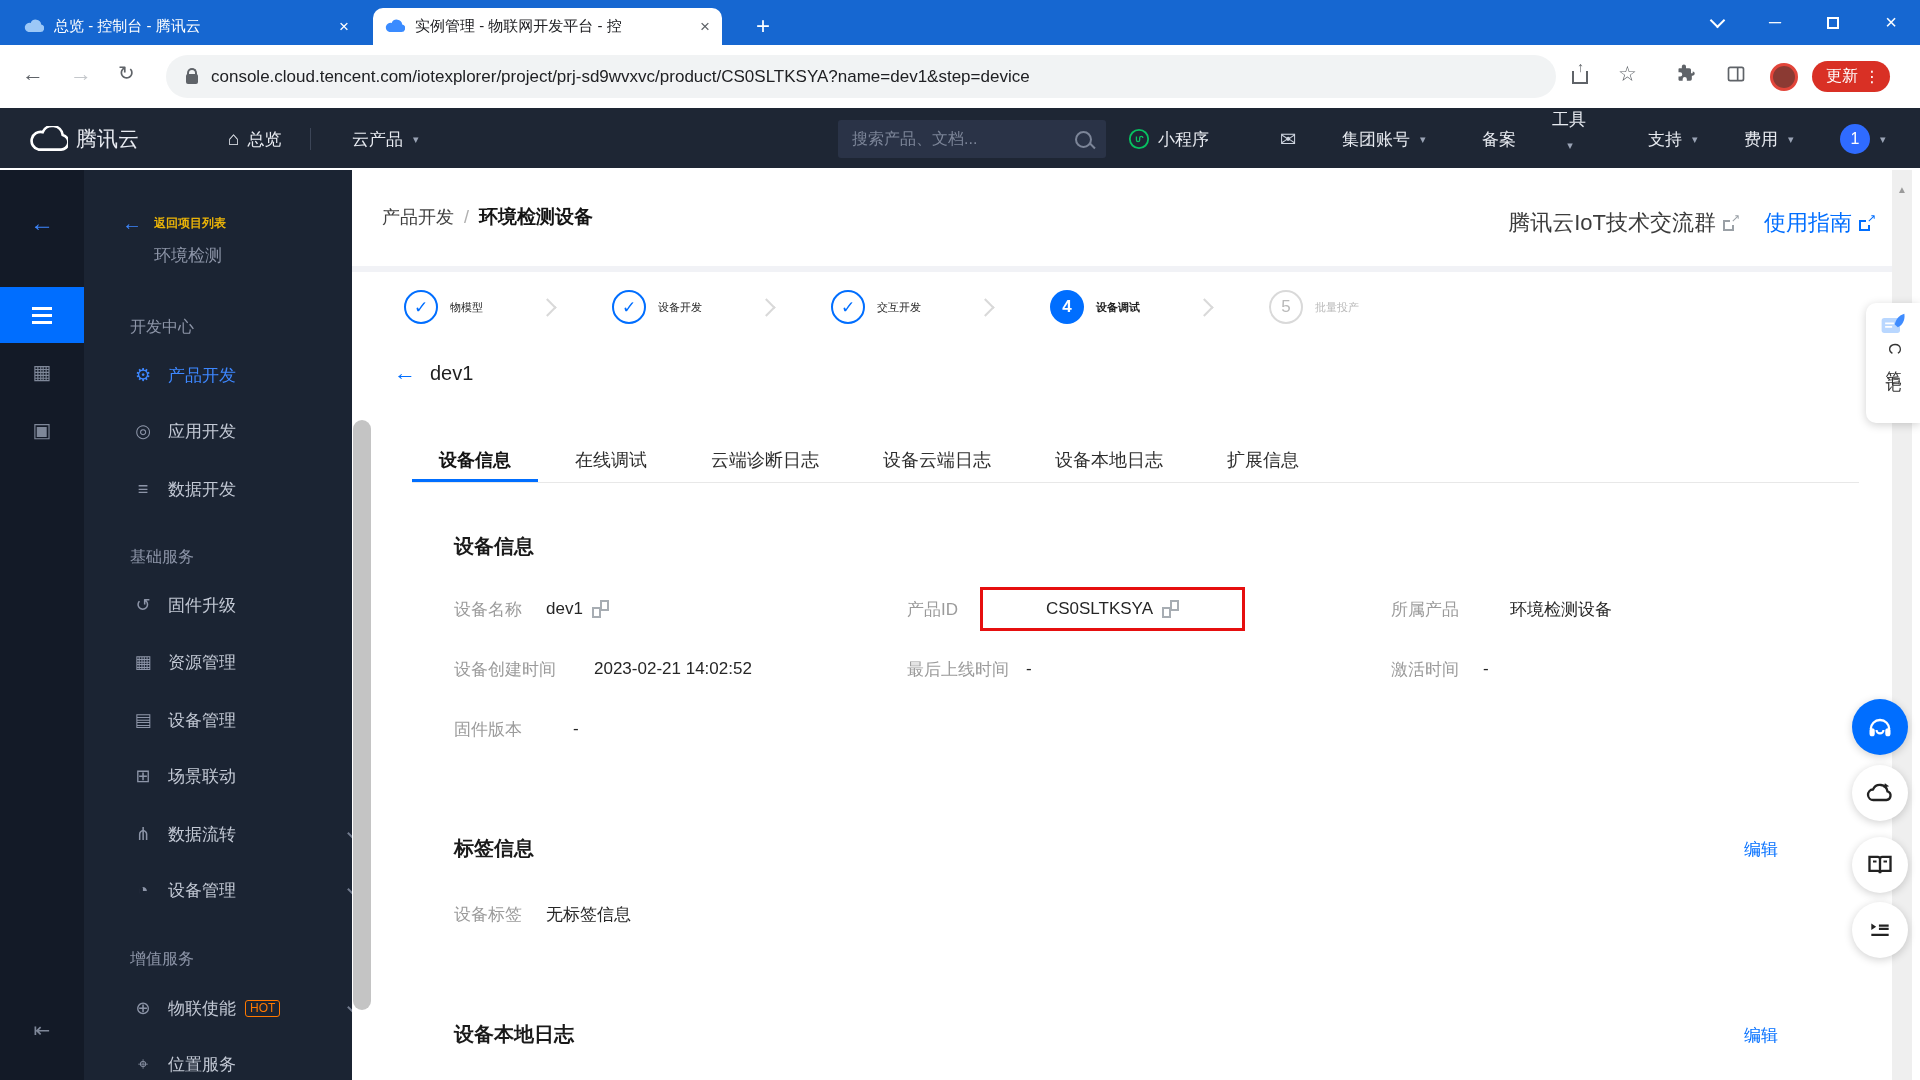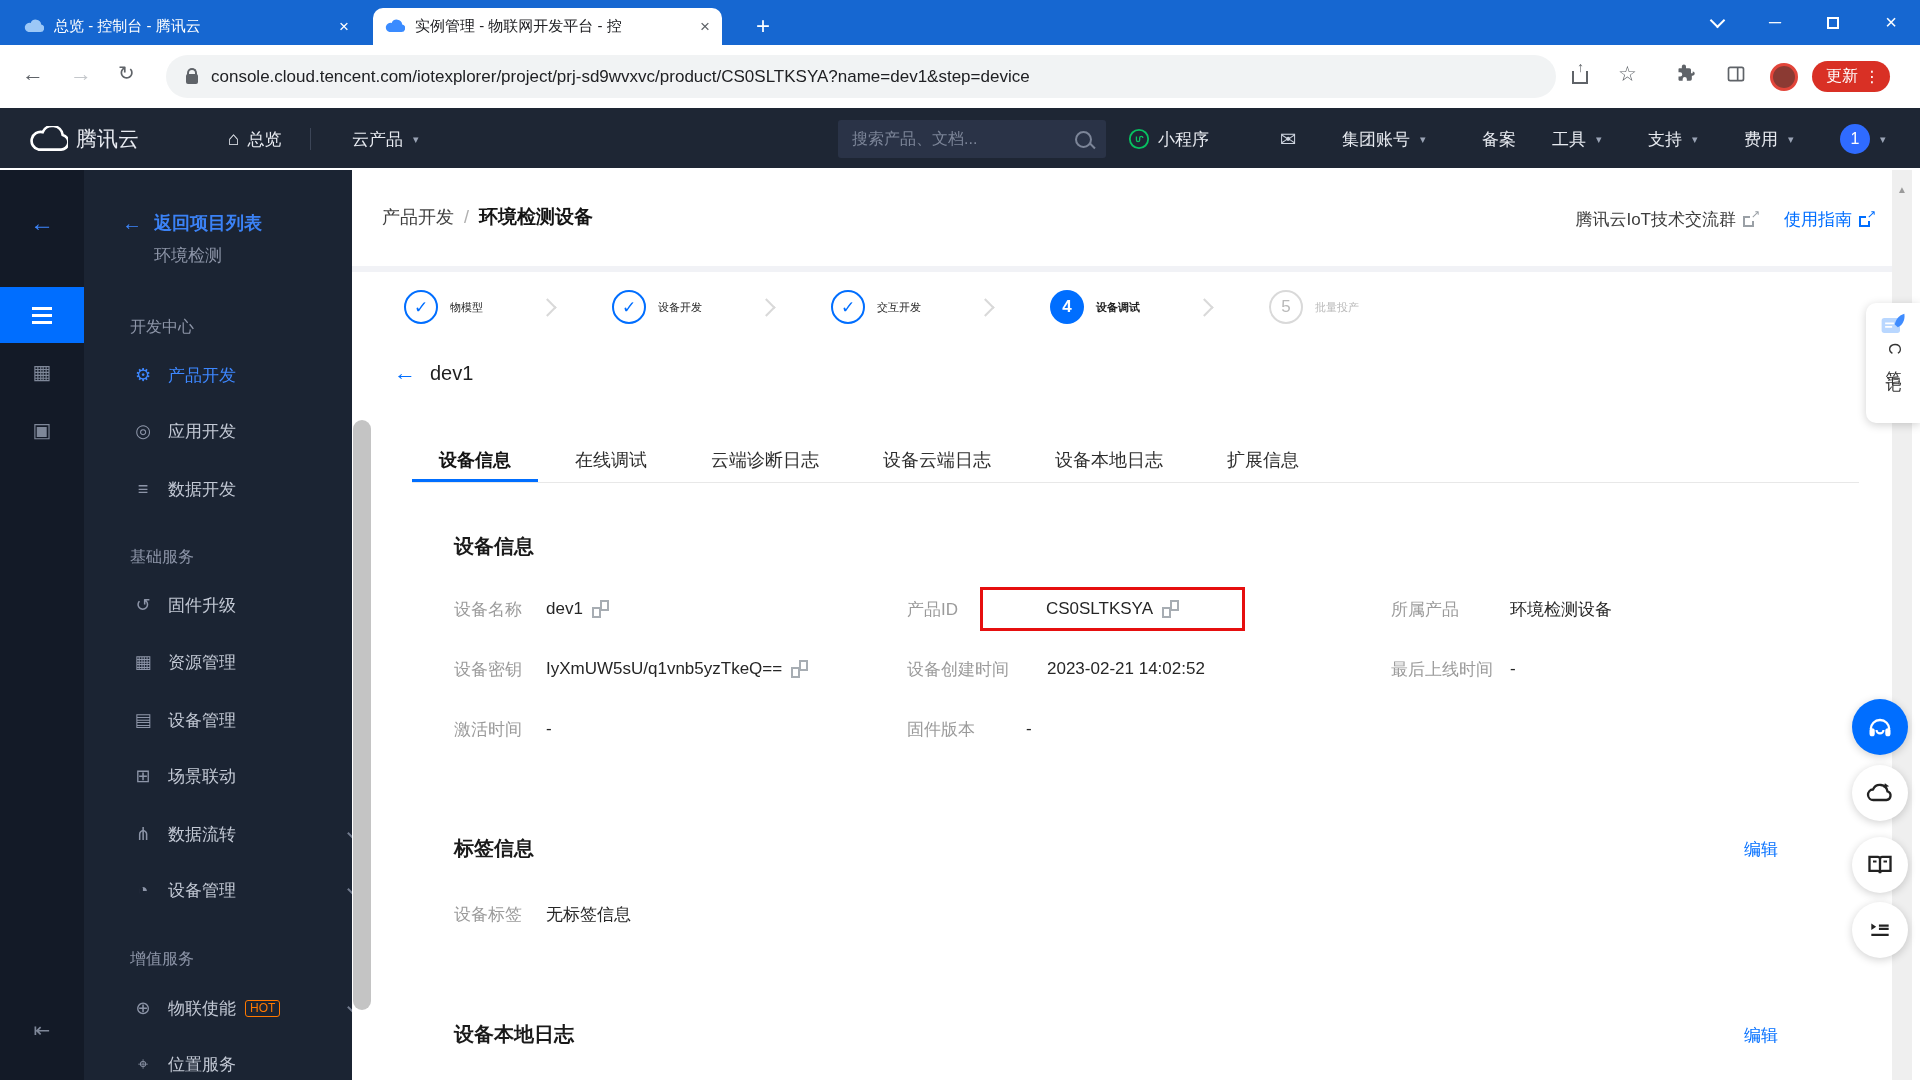--- a/index.html
+++ b/index.html
@@ -57,21 +57,21 @@
   .sb-item .sic{width:26px;text-align:center;color:#8d95a8;font-size:18px;flex:0 0 auto;}
   .sb-item .slab{margin-left:12px;}
   .sb-item.active,.sb-item.active .sic{color:#3d87ff;}
   .chev-s{width:7px;height:7px;border-right:2px solid #717a8d;border-bottom:2px solid #717a8d;transform:rotate(45deg);position:absolute;right:40px;top:8px;}
   .hotbadge{margin-left:9px;font-size:12px;color:#ff7800;border:1px solid #ff7800;border-radius:3px;padding:1px 4px;line-height:13px;}
 
   
   .main{position:absolute;left:352px;top:0;width:1568px;height:910px;background:#fff;}
   .crumbrow{position:absolute;left:30px;top:34px;font-size:18px;color:#404040;display:flex;align-items:center;gap:10px;}
   .crumbcur{font-size:19px;font-weight:bold;color:#141414;}
-  .hlinks{position:absolute;right:46px;top:38px;display:flex;align-items:center;gap:26px;font-size:17px;}
+  .hlinks{position:absolute;right:46px;top:38px;display:flex;align-items:center;gap:26px;font-size:22px;}
   .hl{display:flex;align-items:center;gap:7px;}
   .ext{position:relative;width:15px;height:15px;display:inline-block;}
   .ext::before{content:"";position:absolute;left:0;bottom:0;width:11px;height:11px;border:2px solid currentColor;box-sizing:border-box;}
   .ext::after{content:"↗";position:absolute;right:-2px;top:-4px;font-size:11px;background:#fff;padding-left:1px;}
   .band{position:absolute;left:0;top:96px;width:1540px;height:6px;background:#f1f2f6;}
 
   .steps{position:absolute;left:52px;top:114px;height:46px;display:flex;align-items:center;}
   .step{display:flex;align-items:center;gap:12px;}
   .scircle{width:34px;height:34px;border-radius:50%;box-sizing:border-box;display:flex;align-items:center;justify-content:center;font-size:17px;}
   .sc-done{border:2px solid #006eff;color:#006eff;background:#fff;font-weight:bold;}
@@ -202,21 +202,21 @@
     <div class="tn" style="left:1280px;">
       <span style="font-size:20px;color:#cfd5e0;">✉</span>
     </div>
     <div class="tn" style="left:1342px;">
       <span>集团账号</span>
       <span class="caret">▾</span>
     </div>
     <div class="tn" style="left:1482px;">
       <span>备案</span>
     </div>
-    <div class="tn" style="left:1552px;">
+    <div class="tn" style="left:1552px;flex-direction:column;">
       <span>工具</span>
       <span class="caret">▾</span>
     </div>
     <div class="tn" style="left:1648px;">
       <span>支持</span>
       <span class="caret">▾</span>
     </div>
     <div class="tn" style="left:1744px;">
       <span>费用</span>
       <span class="caret">▾</span>
@@ -235,21 +235,21 @@
           <span class="ic-list"></span>
         </div>
       <span class="rail-item" style="top:189px;">▦</span>
       <span class="rail-item" style="top:247px;">▣</span>
       <span class="rail-item" style="top:847px;">⇤</span>
     </div>
 
     <div class="sidebar">
       <div class="sb-row" style="top:40px;padding-left:38px;">
         <span style="color:#3d87ff;font-size:20px;font-weight:bold;">←</span>
-        <span style="color:#3b82f6;font-size:18px;font-weight:bold;margin-left:12px;">返回项目列表</span>
+        <span style="color:#eab308;font-size:12px;font-weight:bold;margin-left:12px;">返回项目列表</span>
       </div>
       <div class="sb-row" style="top:72px;padding-left:70px;color:#8d95a8;font-size:17px;">
         <span>环境检测</span>
       </div>
 
       <div class="sb-row sb-sec" style="top:144px;">
           <span>开发中心</span>
         </div>
       <div class="sb-row sb-item active" style="top:192px;">
         <span class="sic">⚙</span>
@@ -386,27 +386,20 @@
               <span>CS0SLTKSYA</span>
                 <span class="copy"></span>
             </span>
           </div>
           <div class="cell">
             <span class="lab w3">所属产品</span>
             <span class="val">环境检测设备</span>
           </div>
 
           <div class="cell">
-            <span class="lab w1">设备密钥</span>
-            <span class="val">
-                <span>IyXmUW5sU/q1vnb5yzTkeQ==</span>
-                <span class="copy"></span>
-              </span>
-          </div>
-          <div class="cell">
             <span class="lab w2">设备创建时间</span>
             <span class="val">2023-02-21 14:02:52</span>
           </div>
           <div class="cell">
             <span class="lab w3">最后上线时间</span>
             <span class="val">-</span>
           </div>
 
           <div class="cell">
             <span class="lab w1">激活时间</span>

